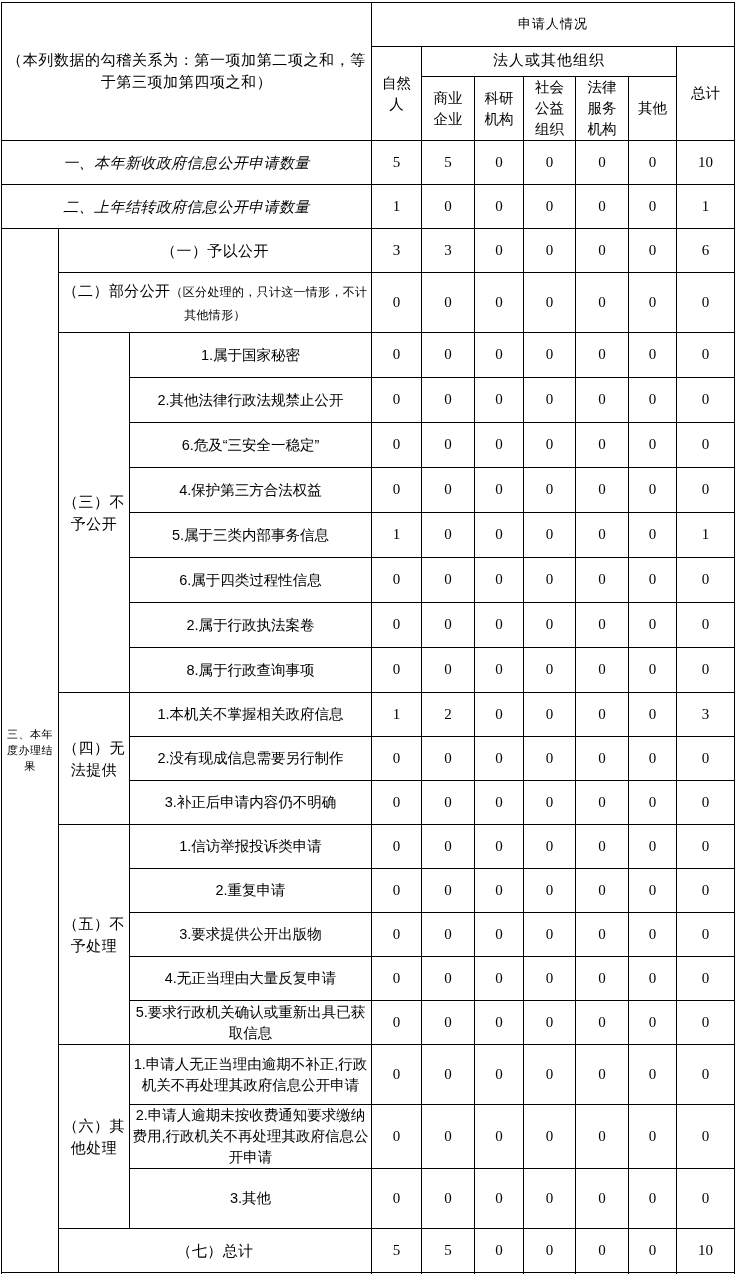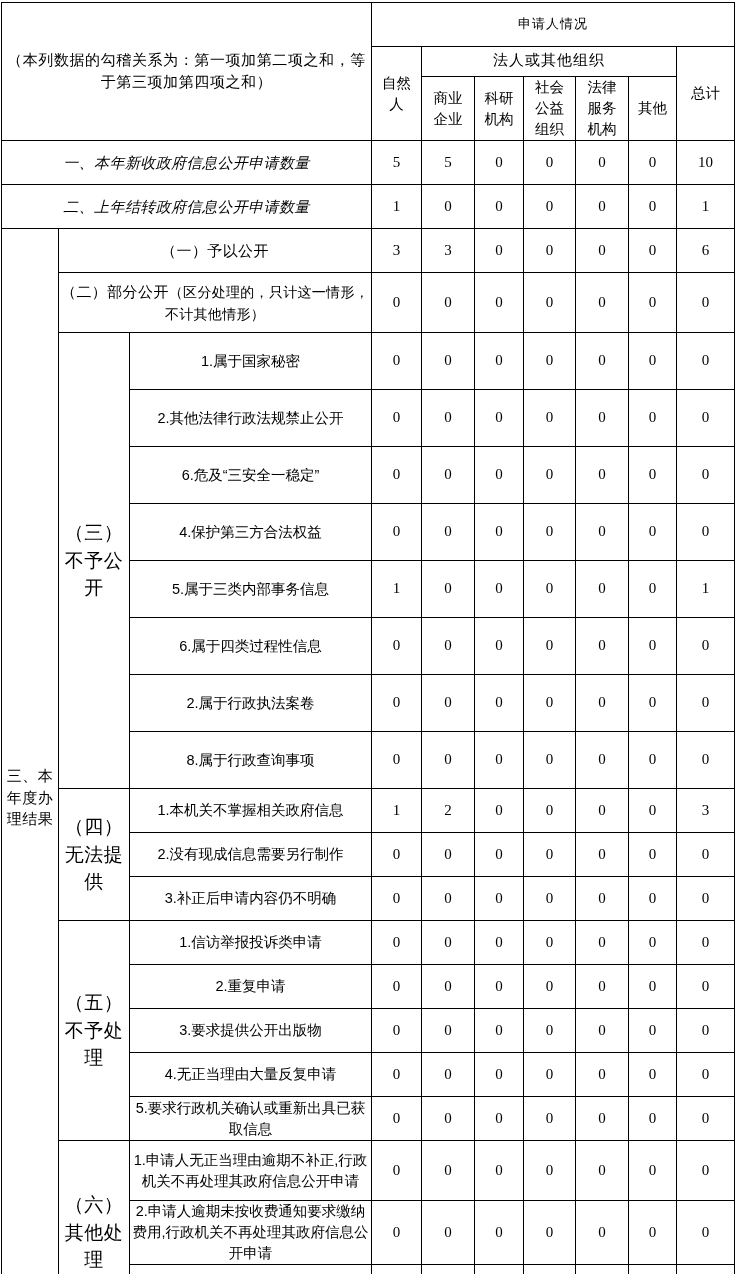--- a/index.html
+++ b/index.html
@@ -78,29 +78,29 @@
   
   .lbl-main {
     text-align: left;
     font-family: "Liberation Sans", "DejaVu Sans", sans-serif;
     font-size: 15px;
     padding: 4px 8px 4px 10px;
     letter-spacing: 0.4px;
     font-style: italic;
   }
   .lbl-vert {
-    font-family: Liberation Serif, serif;
-    font-size: 15px;
+    font-family: Liberation Sans, sans-serif;
+    font-size: 11px;
     line-height: 1.55;
     letter-spacing: 0.5px;
     padding: 2px 6px;
   }
   .lbl-grp {
     font-family: "Liberation Sans", "DejaVu Sans", sans-serif;
-    font-size: 19px;
+    font-size: 15px;
     line-height: 2.2;
     letter-spacing: 0.5px;
     padding: 2px 5px;
     margin-top: 46px;
   }
   .lbl-item {
     text-align: left;
     font-family: "Liberation Sans", "DejaVu Sans", sans-serif;
     font-size: 14.5px;
     padding: 3px 6px 3px 8px;
@@ -109,34 +109,34 @@
   .lbl-item.top { vertical-align: top; padding-top: 4px; }
   .lbl-sub2 {
     text-align: left;
     font-family: "Liberation Sans", "DejaVu Sans", sans-serif;
     font-size: 15px;
     padding: 4px 8px 4px 10px;
     vertical-align: top;
     letter-spacing: 0.4px;
   }
   .kai {
-    font-family: Liberation Sans, sans-serif;
-    font-size: 14px;
+    font-family: Liberation Mono, monospace;
+    font-size: 12px;
     letter-spacing: 0.3px;
   }
 
   
   .num {
     font-family: "Liberation Serif", "DejaVu Serif", serif;
     font-size: 15px;
   }
   .num.low { vertical-align: bottom; padding-bottom: 6px; }
 
   
-  .r-tall { height: 57px; }
+  .r-tall { height: 45px; }
   .r-mid  { height: 44px; }
   .r-big  { height: 60px; }
 </style>
 </head>
 <body>
 
 <table id="stat-table">
   <colgroup>
     <col class="c-lvl1">
       <col class="c-lvl2">

